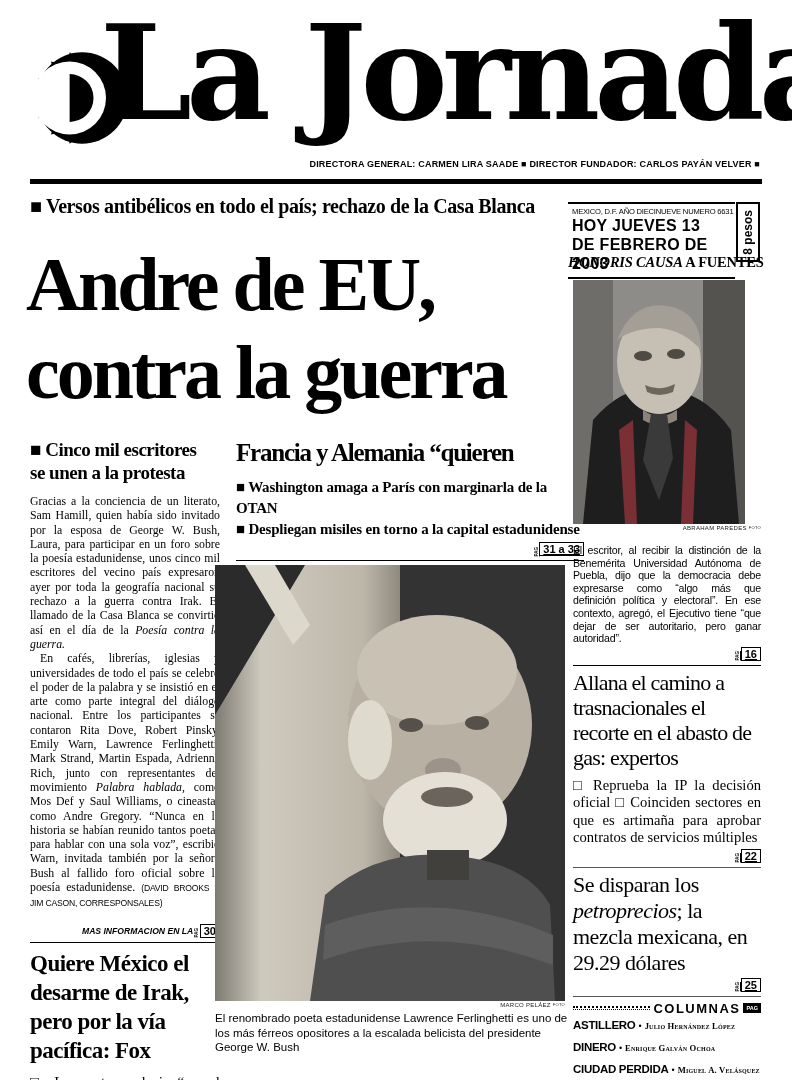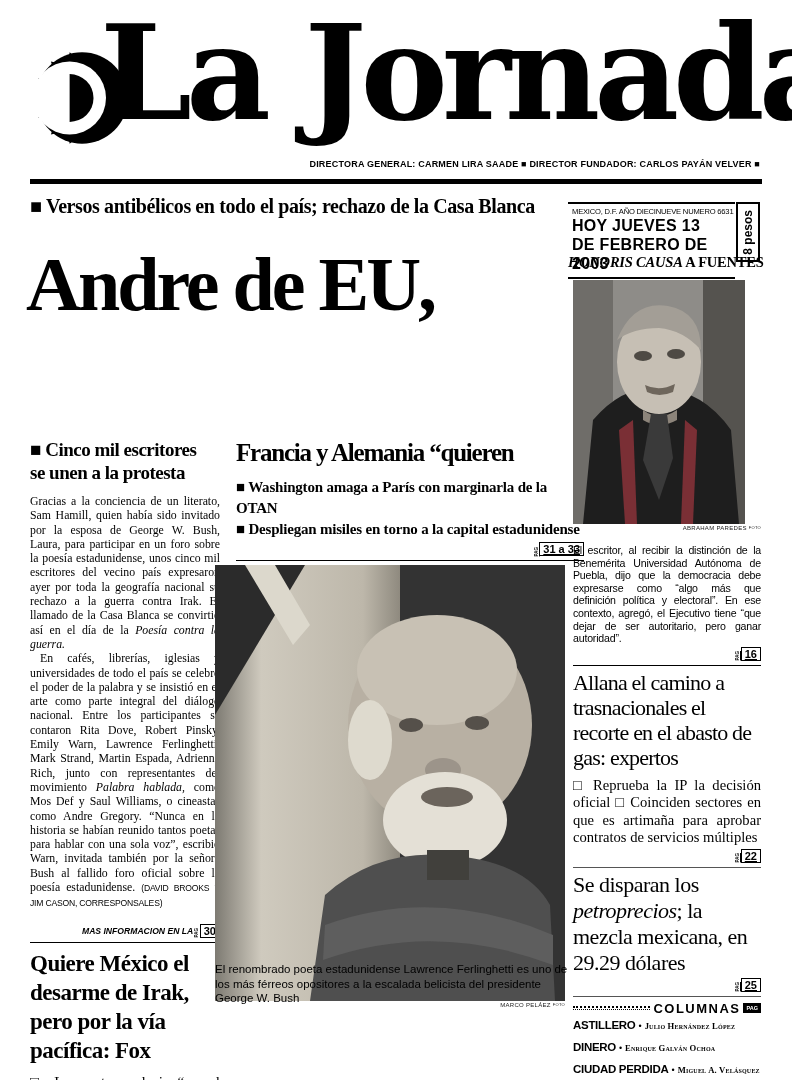--- a/index.html
+++ b/index.html
@@ -59,21 +59,21 @@
   .moreinfo { font-family:"Liberation Sans", sans-serif; font-style:italic; font-weight:bold; font-size:8.6px; }
   .fox-headline { margin-top:6px; font-size:23px; font-weight:bold; line-height:29px; letter-spacing:-0.5px; }
   .deck { margin-top:8px; font-size:15.2px; line-height:18.5px; text-align:justify; }
 
   
   .mid-col { position:absolute; left:236px; top:438px; width:348px; }
   .powell-headline { font-size:25px; font-weight:bold; line-height:30px; letter-spacing:-1.2px; }
   .bullets { margin-top:9px; font-size:15px; font-weight:bold; line-height:21px; letter-spacing:-0.2px; }
   .mid-photo { position:absolute; left:215px; top:565px; width:350px; height:436px; }
   .mid-credit { position:absolute; left:215px; top:1001px; width:350px; }
-  .mid-caption { position:absolute; left:215px; top:962px; width:354px;
+  .mid-caption { position:absolute; left:215px; top:1011px; width:354px;
     font-family:"Liberation Sans", sans-serif; font-size:11.5px; line-height:14.5px; }
 
   
   .right-col { position:absolute; left:573px; top:280px; width:188px; }
   .fuentes-photo { width:172px; height:244px; display:block; }
   .fuentes-text { margin-top:12px; font-family:"Liberation Sans", sans-serif; font-size:10.6px;
     line-height:12.6px; text-align:justify; letter-spacing:-0.2px; }
   .allana-headline { font-size:22px; line-height:25px; letter-spacing:-0.8px; margin-top:2px; }
   .gas-deck { margin-top:7px; font-size:14.6px; line-height:17.5px; text-align:justify; }
   .oil-headline { font-size:22px; line-height:26px; letter-spacing:-0.5px; margin-top:2px; }
@@ -124,20 +124,21 @@
   </div>
   <div class="pricebox">
     <span>8 pesos</span>
   </div>
   <div class="kicker">
     <span class="it">HONORIS CAUSA</span><span> A FUENTES</span>
   </div>
 
   <div class="main-headline">
     <div>Andre de EU,</div>
+    <div>contra la guerra</div>
   </div>
 
   <div class="left-col">
     <div class="subhead">
       <div>■ Cinco mil escritores</div>
       <div>se unen a la protesta</div>
     </div>
     <div class="bodytext">
       <p><span>Gracias a la conciencia de un literato, Sam Hamill, quien había sido invitado por la esposa de George W. Bush, Laura, para participar en un foro sobre la poesía estadunidense, unos cinco mil escritores del vecino país expresaron ayer por toda la geografía nacional su rechazo a la guerra contra Irak. El llamado de la Casa Blanca se convirtió así en el día de la </span><span class="it">Poesía contra la guerra.</span></p>
       <p><span>En cafés, librerías, iglesias y universidades de todo el país se celebró el poder de la palabra y se insistió en el arte como parte integral del diálogo nacional. Entre los participantes se contaron Rita Dove, Robert Pinsky, Emily Warn, Lawrence Ferlinghetti, Mark Strand, Martin Espada, Adrienne Rich, junto con representantes del movimiento </span><span class="it">Palabra hablada,</span><span> como Mos Def y Saul Williams, o cineastas como Andre Gregory. “Nunca en la historia se habían reunido tantos poetas para hablar con una sola voz”, escribió Warn, invitada también por la señora Bush al fallido foro oficial sobre la poesía estadunidense. </span><span class="wire-credit">(DAVID BROOKS Y JIM CASON, CORRESPONSALES)</span></p>

